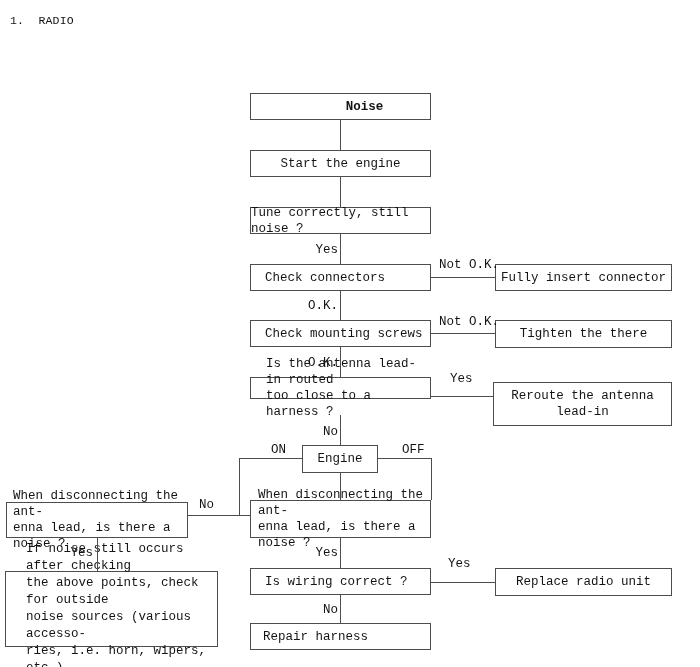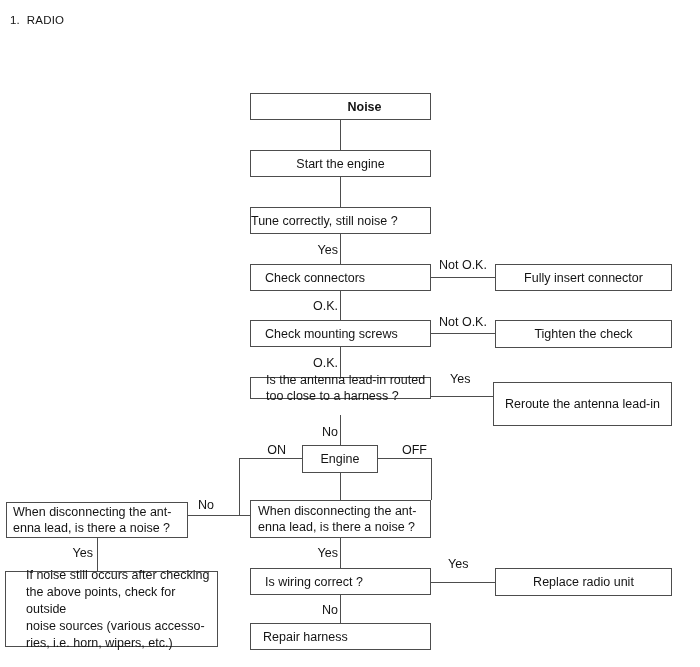--- a/index.html
+++ b/index.html
@@ -3,21 +3,21 @@
 <meta charset="utf-8">
 <style>
   :root{
     --line:#4d4d4d;
     --text:#141414;
     --bg:#ffffff;
   }
   html,body{margin:0;padding:0;background:var(--bg);}
   .canvas{
     position:relative;width:700px;height:667px;background:var(--bg);
-    font-family:Liberation Sans, sans-serif;
+    font-family:Liberation Mono, monospace;
     color:var(--text);overflow:hidden;
   }
   .title{
     position:absolute;left:10px;top:14px;
     font-size:11.5px;white-space:pre;letter-spacing:.2px;
   }
   .box{
     position:absolute;box-sizing:border-box;background:#fff;
     border:1px solid var(--line);
     display:flex;flex-direction:column;justify-content:center;
@@ -48,21 +48,21 @@
   <div class="box" style="left:250px;top:320px;width:181px;height:27px;padding-left:14px">Check mounting screws</div>
   <div class="box" style="left:250px;top:377px;width:181px;height:22px;padding-left:15px">Is the antenna lead-in routed
 too close to a harness ?</div>
   <div class="box center" style="left:302px;top:445px;width:76px;height:28px">Engine</div>
   <div class="box" style="left:250px;top:500px;width:181px;height:38px;padding-left:7px">When disconnecting  the ant-
 enna lead, is there a noise ?</div>
   <div class="box" style="left:250px;top:568px;width:181px;height:27px;padding-left:14px">Is wiring correct ?</div>
   <div class="box" style="left:250px;top:623px;width:181px;height:27px;padding-left:12px">Repair harness</div>
 
   <div class="box center" style="left:495px;top:264px;width:177px;height:27px">Fully insert connector</div>
-  <div class="box center" style="left:495px;top:320px;width:177px;height:28px">Tighten the check</div>
+  <div class="box center" style="left:495px;top:320px;width:177px;height:28px">Tighten the there</div>
   <div class="box center" style="left:493px;top:382px;width:179px;height:44px">Reroute the antenna lead-in</div>
   <div class="box center" style="left:495px;top:568px;width:177px;height:28px">Replace radio unit</div>
 
   <div class="box" style="left:6px;top:502px;width:182px;height:36px;padding-left:6px">When disconnecting the ant-
 enna lead, is there a noise ?</div>
   <div class="box" style="left:5px;top:571px;width:213px;height:76px;padding-left:20px;line-height:17px">If noise still occurs after checking
 the above points, check for outside
 noise sources (various accesso-
 ries, i.e. horn, wipers, etc.)</div>
 

